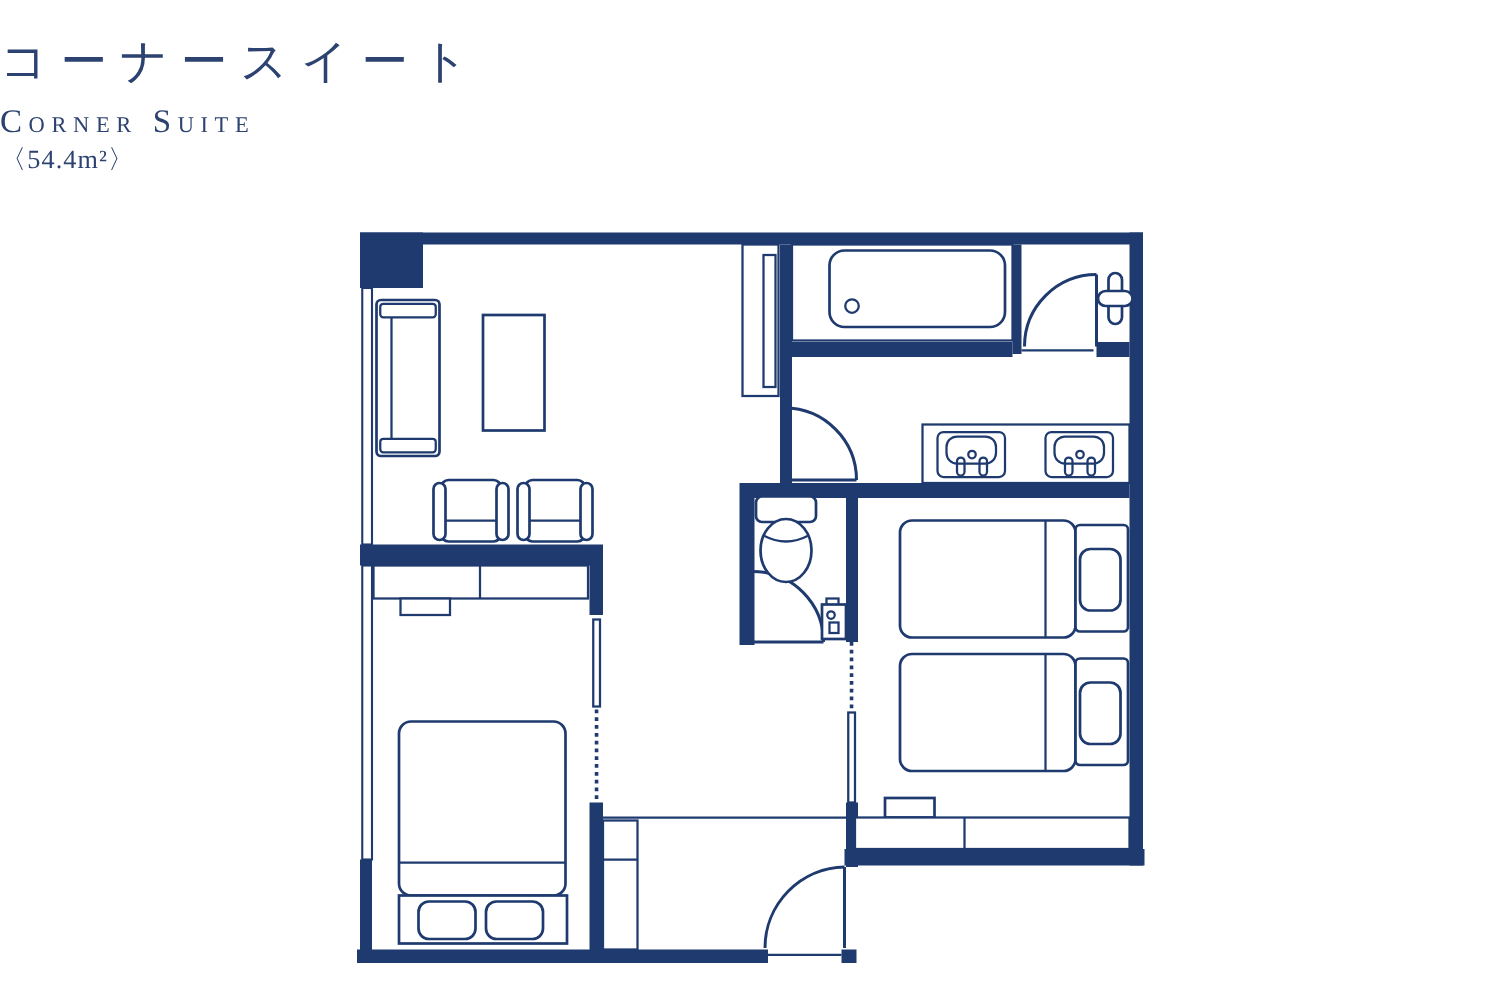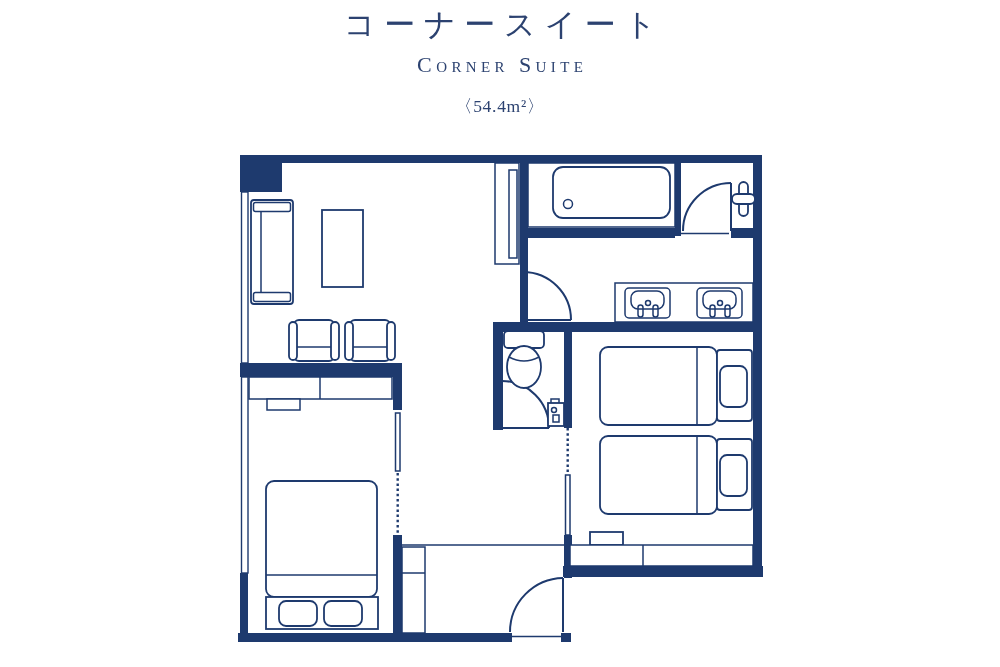--- a/index.html
+++ b/index.html
@@ -9,38 +9,38 @@
   }
   html,body{margin:0;padding:0;background:#fff;}
   .canvas{
     position:relative;
     width:1000px;height:667px;
     background:var(--background);
     overflow:hidden;
     font-family:"Liberation Serif","DejaVu Serif",serif;
   }
   .header{
-    position:absolute;top:8px;left:0;width:1000px;
-    text-align:center;color:var(--text);
+    position:absolute;top:24px;left:0;width:1000px;
+    text-align:left;color:var(--text);
   }
   .title-jp{
     font-size:31px;
     letter-spacing:0.28em;
     margin-right:-0.28em; 
     line-height:1.1;
   }
   .title-en{
     margin-top:10px;
     font-size:22px;
     font-variant-caps:small-caps;
     letter-spacing:0.2em;
     margin-right:-0.2em;
   }
   .area{
-    margin-top:16px;
+    margin-top:0;
     font-size:17.5px;
     letter-spacing:0.04em;
   }
   svg{position:absolute;left:0;top:0;}
   .wall{fill:var(--line);stroke:none;}
   .win{fill:#fff;stroke:var(--line);stroke-width:1.4;}
   .thin{fill:none;stroke:var(--line);stroke-width:1.5;}
   .thinf{fill:#fff;stroke:var(--line);stroke-width:1.5;}
   .f{fill:#fff;stroke:var(--line);stroke-width:1.8;}
   .door{fill:none;stroke:var(--line);stroke-width:2;}

